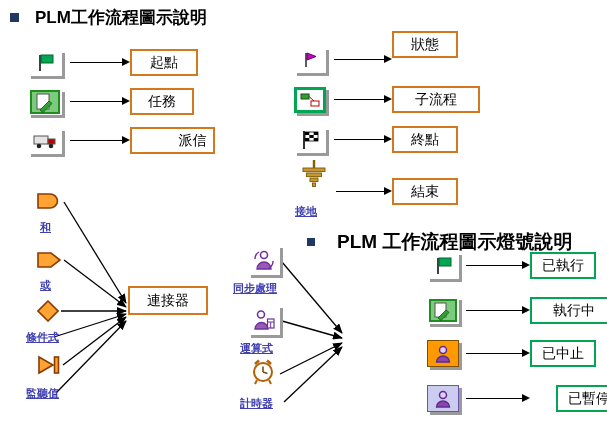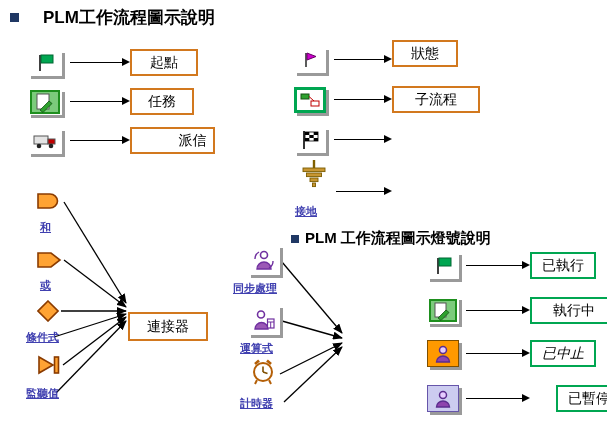--- a/index.html
+++ b/index.html
@@ -2,24 +2,24 @@
 <html><head>
 <meta charset="utf-8">
 <style>
   * { margin:0; padding:0; box-sizing:border-box; }
   html,body { background:#fff; }
   body { font-family:"Liberation Sans", sans-serif; }
   .canvas { position:relative; width:607px; height:432px; background:#fff; overflow:hidden; }
 
   .overlay { position:absolute; left:0; top:0; z-index:1; pointer-events:none; }
 
-  .title { position:absolute; z-index:3; display:flex; align-items:center; gap:24px; font-weight:bold; color:#000; }
+  .title { position:absolute; z-index:3; display:flex; align-items:center; gap:16px; font-weight:bold; color:#000; }
   .bullet { width:9px; height:9px; background:#203864; display:inline-block; flex:0 0 auto; }
   .main-title { left:10px; top:6px; font-size:17px; }
-  .lights-title { left:291px; top:229px; font-size:15px; gap:6px; }
+  .lights-title { left:307px; top:229px; font-size:19px; gap:22px; }
   .lights-title .bullet { width:8px; height:8px; }
 
   .obox { position:absolute; z-index:2; border:2px solid #D2781E; background:#fff;
           display:flex; align-items:center; justify-content:center;
           font-size:14px; color:#000; height:27px; padding:0 6px; }
   .gbox { border-color:#00A651; }
 
   .harrow { position:absolute; z-index:2; height:0; border-top:1.6px solid #000; }
   .harrow::after { content:""; position:absolute; right:-8px; top:-4.8px;
                    border-left:8px solid #000; border-top:4px solid transparent; border-bottom:4px solid transparent; }
@@ -105,21 +105,21 @@
     <span>派信</span>
   </div>
 
   <div class="tile" style="left:294px; top:47px; width:32px; height:26px;">
     <svg width="18" height="18" viewBox="0 0 18 18">
       <line x1="5" y1="2" x2="5" y2="16" stroke="#333" stroke-width="1.6"></line>
       <path d="M6 2 L15 5.5 L6 9 z" fill="#CC00CC" stroke="#660066"></path>
     </svg>
   </div>
   <div class="harrow" style="left:334px; top:59px; width:50px;"></div>
-  <div class="obox" style="left:392px; top:40px; width:66px;">
+  <div class="obox" style="left:392px; top:31px; width:66px;">
     <span>狀態</span>
   </div>
 
   <div class="tile green-frame" style="left:294px; top:87px; width:32px; height:26px;">
     <svg width="20" height="14" viewBox="0 0 20 14">
       <rect x="1" y="1" width="8" height="5" fill="#2EA12E" stroke="#145214"></rect>
       <rect x="11" y="8" width="8" height="5" fill="#fff" stroke="#C00000"></rect>
       <line x1="9" y1="3.5" x2="14" y2="8" stroke="#C00000"></line>
     </svg>
   </div>
@@ -133,34 +133,40 @@
       <line x1="5" y1="2" x2="5" y2="20" stroke="#333" stroke-width="2"></line>
       <rect x="6" y="3" width="13" height="9" fill="#fff" stroke="#000" stroke-width="0.8"></rect>
       <rect x="6" y="3" width="4.33" height="3" fill="#000"></rect>
       <rect x="14.67" y="3" width="4.33" height="3" fill="#000"></rect>
       <rect x="10.33" y="6" width="4.33" height="3" fill="#000"></rect>
       <rect x="6" y="9" width="4.33" height="3" fill="#000"></rect>
       <rect x="14.67" y="9" width="4.33" height="3" fill="#000"></rect>
     </svg>
   </div>
   <div class="harrow" style="left:334px; top:139px; width:50px;"></div>
+  <div class="obox" style="left:392px; top:126px; width:66px;">
+    <span>終點</span>
+  </div>
 
   <div class="shape" style="left:300px; top:160px;">
     <svg width="28" height="32" viewBox="0 0 28 32">
       <line x1="14" y1="0" x2="14" y2="8" stroke="#806000" stroke-width="2.4"></line>
       <rect x="3" y="8" width="22" height="3.6" fill="#C89632" stroke="#7A5C00" stroke-width="0.9"></rect>
       <rect x="6.5" y="13" width="15" height="3.6" fill="#C89632" stroke="#7A5C00" stroke-width="0.9"></rect>
       <rect x="10" y="18" width="8" height="3.6" fill="#C89632" stroke="#7A5C00" stroke-width="0.9"></rect>
       <rect x="12.5" y="23" width="3" height="3.6" fill="#C89632" stroke="#7A5C00" stroke-width="0.9"></rect>
     </svg>
   </div>
   <div class="linktext" style="left:295px; top:204px;">
     <span>接地</span>
   </div>
   <div class="harrow" style="left:336px; top:191px; width:48px;"></div>
+  <div class="obox" style="left:392px; top:178px; width:66px;">
+    <span>結束</span>
+  </div>
 
   <div class="shape" style="left:36px; top:192px;">
     <svg width="26" height="18" viewBox="0 0 26 18">
       <path d="M2 2 h12 a7.5 7 0 0 1 0 14 h-12 z" fill="#FFA333" stroke="#8A3B00" stroke-width="1.6"></path>
     </svg>
   </div>
   <div class="linktext" style="left:40px; top:220px;">
     <span>和</span>
   </div>
 
@@ -185,21 +191,21 @@
   <div class="shape" style="left:37px; top:355px;">
     <svg width="24" height="20" viewBox="0 0 24 20">
       <path d="M2 2 L16 10 L2 18 z" fill="#FFA333" stroke="#8A3B00" stroke-width="1.6"></path>
       <rect x="17.5" y="2" width="4" height="16" fill="#FFA333" stroke="#8A3B00" stroke-width="1.6"></rect>
     </svg>
   </div>
   <div class="linktext" style="left:26px; top:386px;">
     <span>監聽值</span>
   </div>
 
-  <div class="obox" style="left:128px; top:312px; width:80px; height:29px;">
+  <div class="obox" style="left:128px; top:286px; width:80px; height:29px;">
     <span>連接器</span>
   </div>
 
   <div class="tile" style="left:248px; top:245px; width:32px; height:30px;">
     <svg width="22" height="24" viewBox="0 0 22 24">
       <circle cx="11" cy="7" r="3.5" fill="#fff" stroke="#7030A0" stroke-width="1.6"></circle>
       <path d="M4 21 a7 7 0 0 1 14 0 z" fill="#9B59B6" stroke="#7030A0" stroke-width="1.4"></path>
       <path d="M2 11 a9 8 0 0 1 4 -7" fill="none" stroke="#7030A0" stroke-width="1.4"></path>
       <path d="M20 13 a9 8 0 0 1 -4 7" fill="none" stroke="#7030A0" stroke-width="1.4"></path>
     </svg>
@@ -260,21 +266,21 @@
     <span>執行中</span>
   </div>
 
   <div class="tile orange-bg" style="left:427px; top:340px; width:32px; height:27px;">
     <svg width="18" height="20" viewBox="0 0 18 20">
       <circle cx="9" cy="6" r="3.5" fill="#E6CCFF" stroke="#5B2D8E" stroke-width="1.5"></circle>
       <path d="M2.5 18 a6.5 6 0 0 1 13 0 z" fill="#8E44AD" stroke="#5B2D8E" stroke-width="1.4"></path>
     </svg>
   </div>
   <div class="harrow" style="left:466px; top:353px; width:56px;"></div>
-  <div class="obox gbox" style="left:530px; top:340px; width:66px;font-style:italic;">
+  <div class="obox gbox" style="left:530px; top:340px; width:66px;">
     <span>已中止</span>
   </div>
 
   <div class="tile purple-bg" style="left:427px; top:385px; width:32px; height:27px;">
     <svg width="18" height="20" viewBox="0 0 18 20">
       <circle cx="9" cy="6" r="3.5" fill="#E6CCFF" stroke="#5B2D8E" stroke-width="1.5"></circle>
       <path d="M2.5 18 a6.5 6 0 0 1 13 0 z" fill="#8E44AD" stroke="#5B2D8E" stroke-width="1.4"></path>
     </svg>
   </div>
   <div class="harrow" style="left:466px; top:398px; width:56px;"></div>

